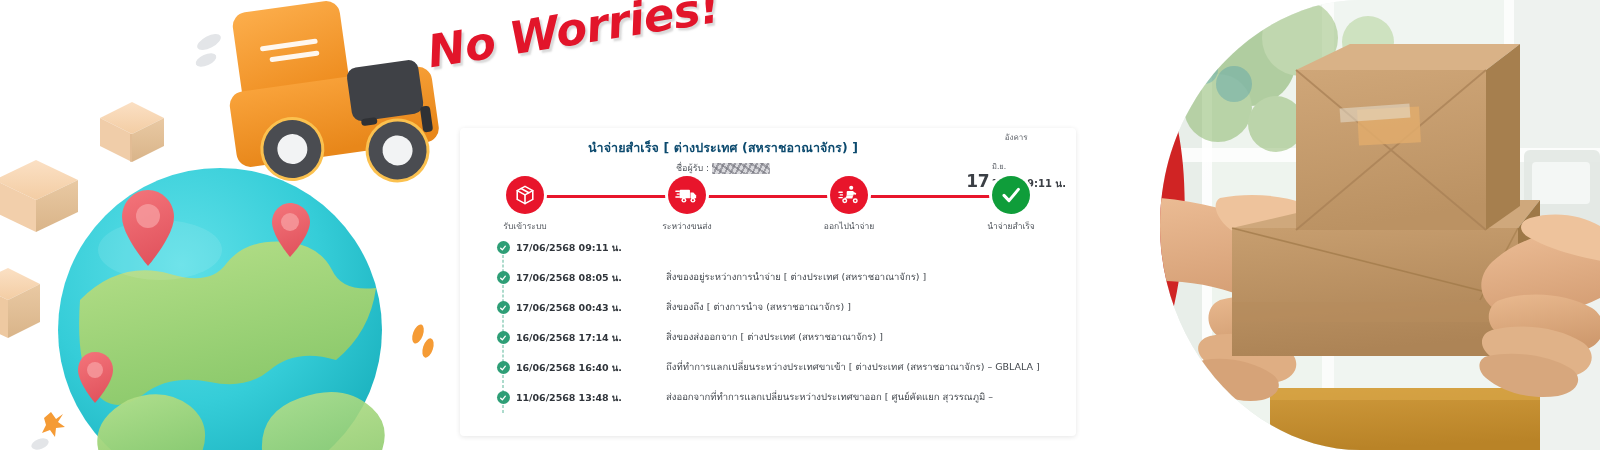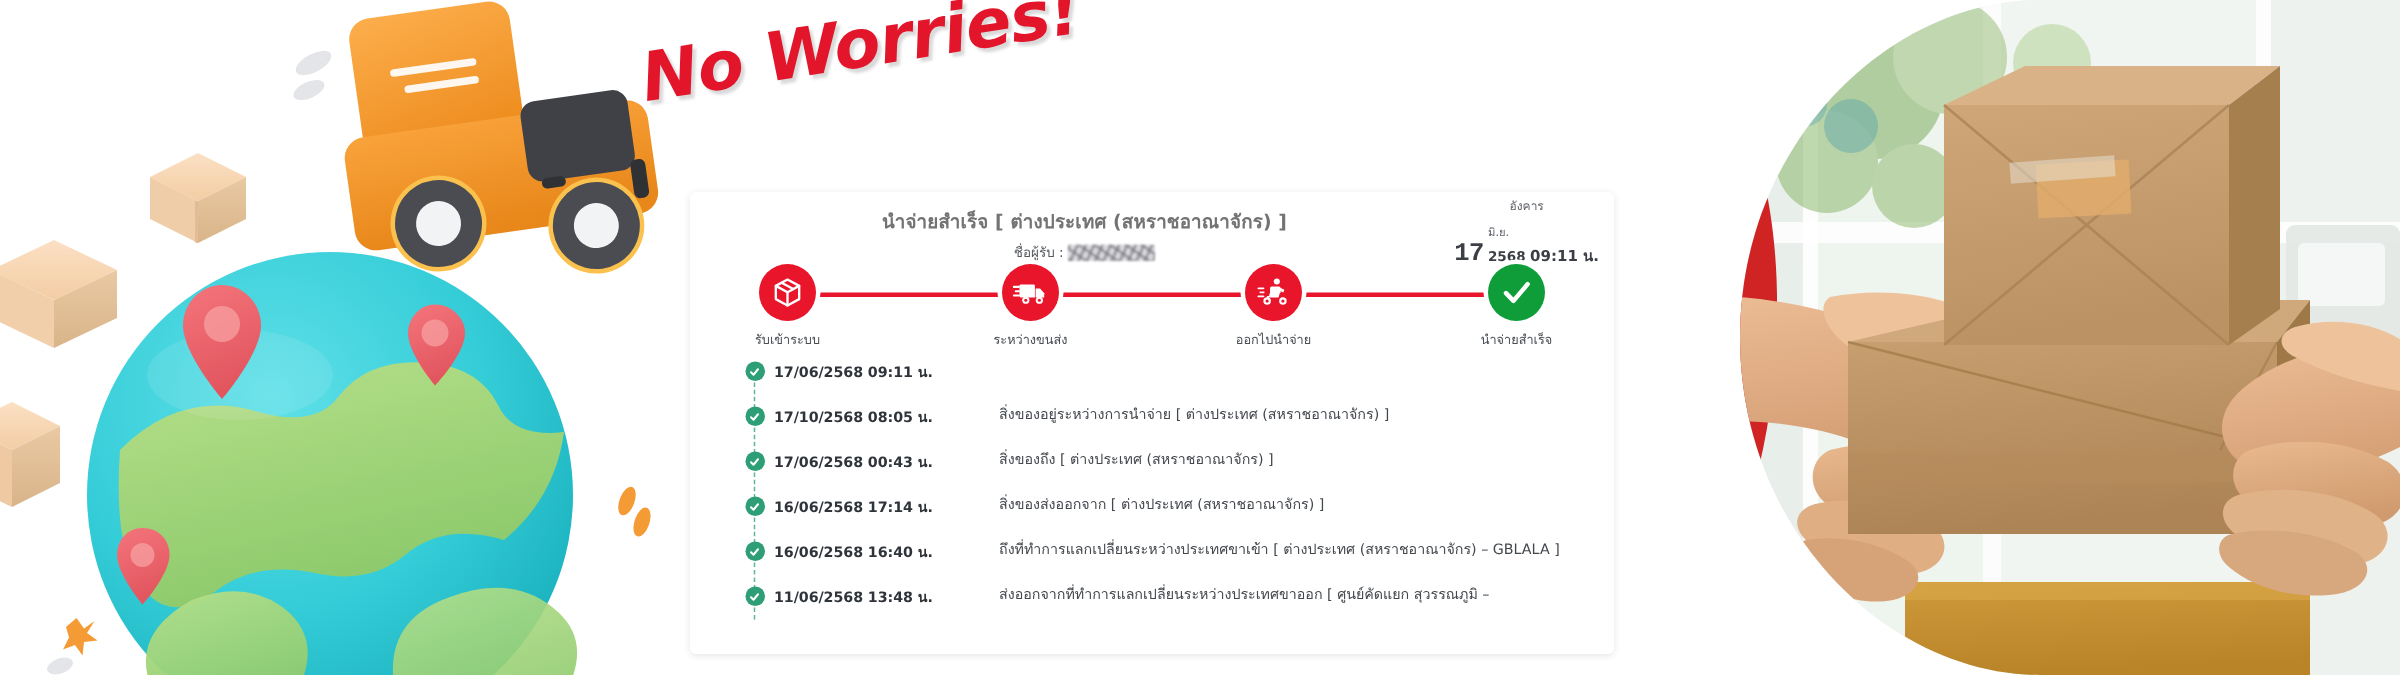--- a/index.html
+++ b/index.html
@@ -70,21 +70,21 @@
 
   .card-header {
     position: relative;
     height: 46px;
     padding-top: 10px;
   }
   .status-title {
     text-align: center;
     font-size: 12.5px;
     font-weight: 700;
-    color: #737373;
+    color: #0c4a6e;
     letter-spacing: 0.1px;
     padding-right: 90px;
   }
   .recipient-line {
     display: flex;
     justify-content: center;
     align-items: center;
     gap: 3px;
     margin-top: 3px;
     padding-right: 90px;
@@ -102,23 +102,23 @@
     filter: blur(0.7px);
   }
 
   .delivery-date {
     position: absolute;
     right: 10px; top: 6px;
     text-align: left;
     line-height: 1;
     color: #3b3f45;
   }
-  .dd-dow { font-size: 8px; color: #5d6168; margin-bottom: 2px; text-align:center; }
+  .dd-dow { font-size: 8px; color: #5d6168; margin-bottom: 14px; text-align:center; }
   .dd-row { display: flex; align-items: flex-end; gap: 3px; }
-  .dd-day { font-size: 17px; font-weight: 700; letter-spacing: -0.5px; font-family: Liberation Mono, monospace; }
+  .dd-day { font-size: 17px; font-weight: 700; letter-spacing: -0.5px; }
   .dd-mo-yr { line-height: 1.05; }
   .dd-mo { font-size: 7.5px; color: #5d6168; }
   .dd-yr { font-size: 9px; font-weight: 600; }
   .dd-time { font-size: 10px; font-weight: 600; padding-bottom: 0.5px; }
 
   
   .stepper {
     position: relative;
     height: 56px;
     margin: 2px 22px 0 22px;
@@ -465,38 +465,38 @@
 
       <div class="tl-row">
         <div class="tl-marker">
           <span class="tl-dot">
             <svg width="8" height="8" viewBox="0 0 24 24" fill="none" stroke="#ffffff" stroke-width="4" stroke-linecap="round" stroke-linejoin="round">
                 <path d="M5 12.5 L10 17.5 L19 6.5"></path>
               </svg>
           </span>
           <span class="tl-connector"></span>
         </div>
-        <div class="tl-time">17/10/2568 08:05 น.</div>
+        <div class="tl-time">17/06/2568 08:05 น.</div>
         <div class="tl-desc">
           <span>สิ่งของอยู่ระหว่างการนำจ่าย [ ต่างประเทศ (สหราชอาณาจักร) ]</span>
         </div>
       </div>
 
       <div class="tl-row">
         <div class="tl-marker">
           <span class="tl-dot">
             <svg width="8" height="8" viewBox="0 0 24 24" fill="none" stroke="#ffffff" stroke-width="4" stroke-linecap="round" stroke-linejoin="round">
                 <path d="M5 12.5 L10 17.5 L19 6.5"></path>
               </svg>
           </span>
           <span class="tl-connector"></span>
         </div>
         <div class="tl-time">17/06/2568 00:43 น.</div>
         <div class="tl-desc">
-          <span>สิ่งของถึง [ ต่างประเทศ (สหราชอาณาจักร) ]</span>
+          <span>สิ่งของถึง [ ต่างการนำจ (สหราชอาณาจักร) ]</span>
         </div>
       </div>
 
       <div class="tl-row">
         <div class="tl-marker">
           <span class="tl-dot">
             <svg width="8" height="8" viewBox="0 0 24 24" fill="none" stroke="#ffffff" stroke-width="4" stroke-linecap="round" stroke-linejoin="round">
                 <path d="M5 12.5 L10 17.5 L19 6.5"></path>
               </svg>
           </span>

